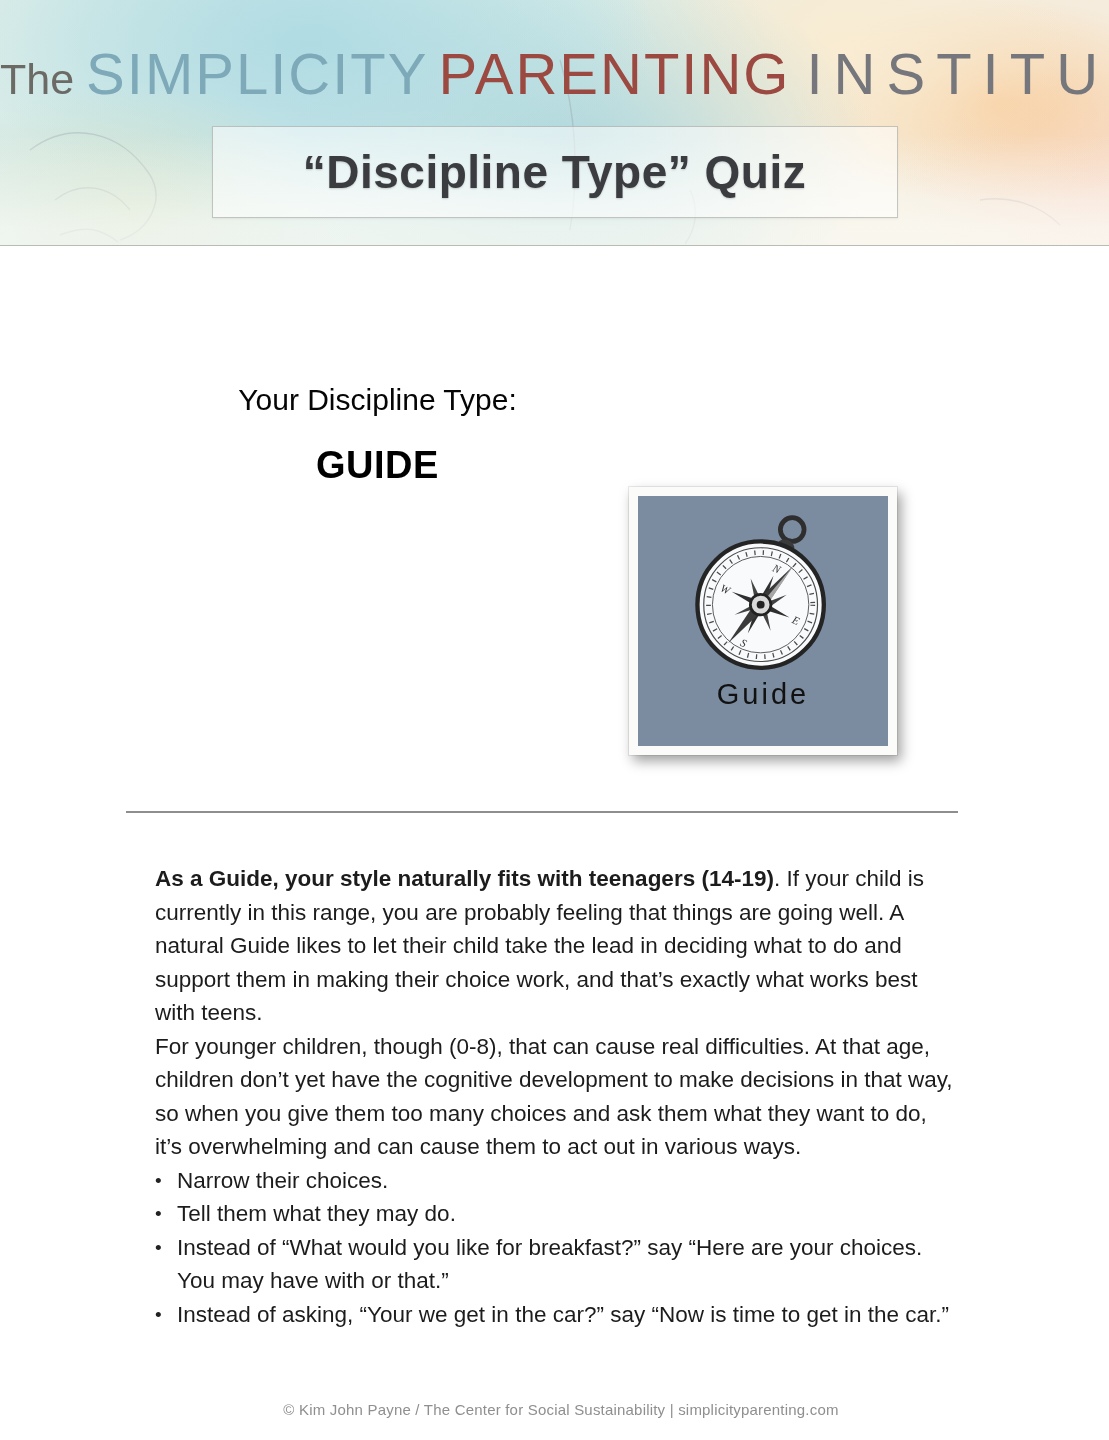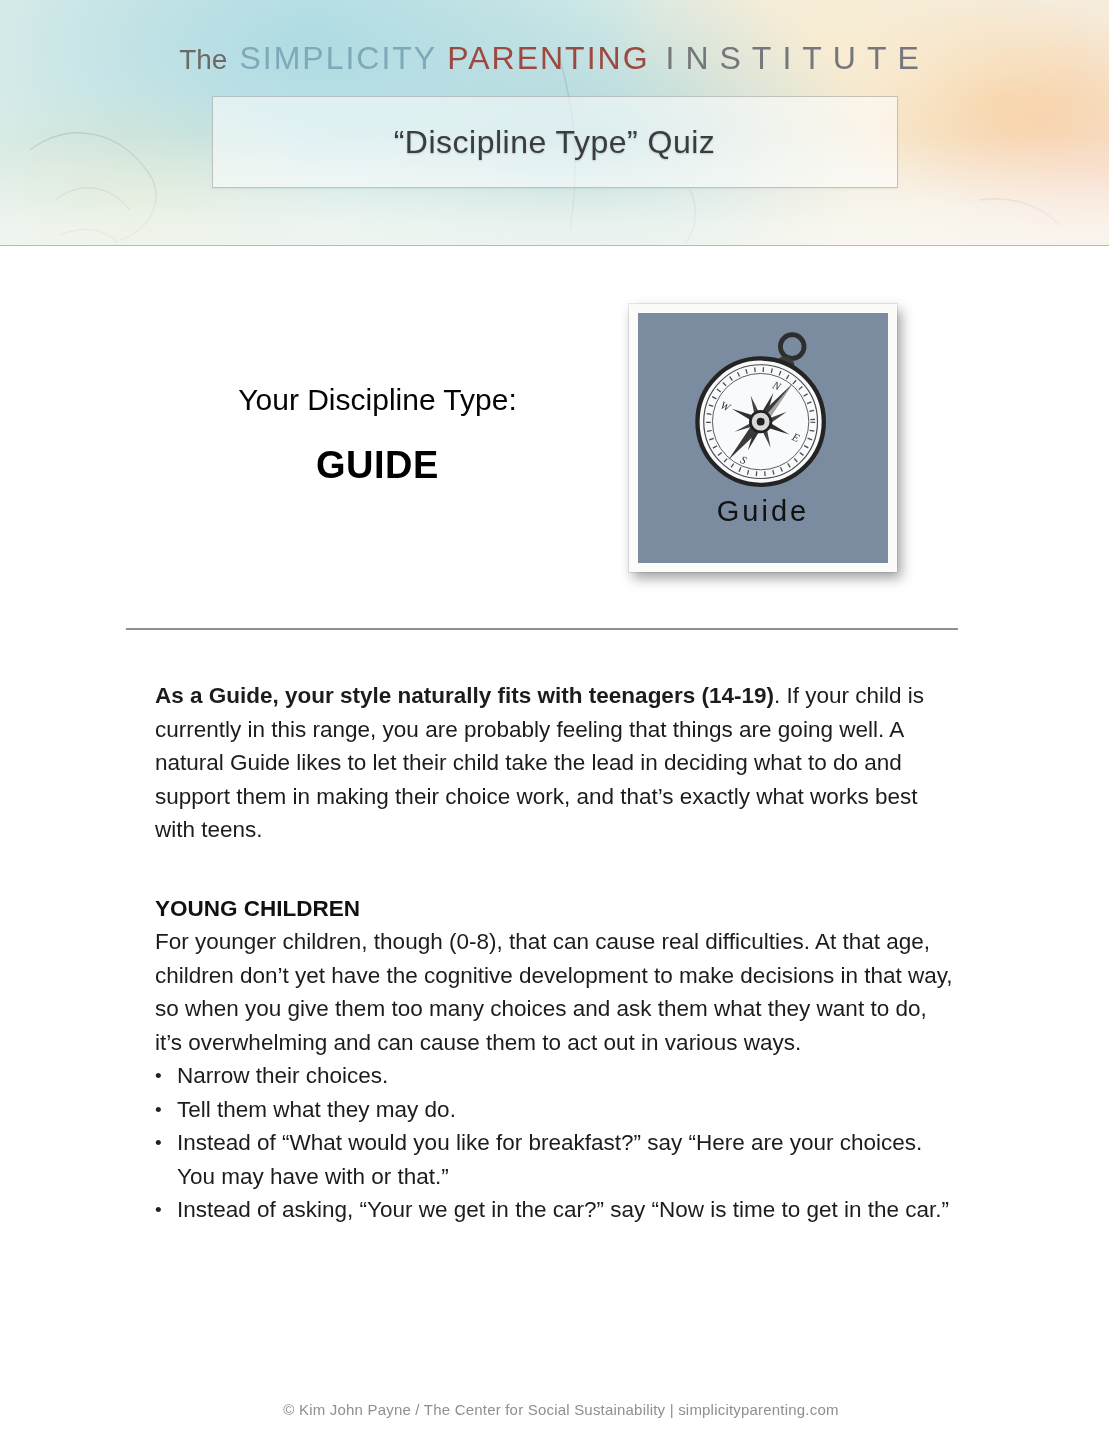--- a/index.html
+++ b/index.html
@@ -34,48 +34,49 @@
   }
   .banner-sketch{position:absolute;left:0;top:0;pointer-events:none;}
 
   .logo-line{
     position:relative;z-index:2;
     padding-top:40px;
     text-align:center;
     white-space:nowrap;
   }
   .logo-the{
-    font-size:28px;color:#6b6a65;letter-spacing:0px;
+    font-size:43px;color:#6b6a65;letter-spacing:0px;
     vertical-align:baseline;margin-right:12px;
   }
-  .logo-word{font-size:32px;vertical-align:baseline;}
+  .logo-word{font-size:58px;vertical-align:baseline;}
   .logo-simplicity{color:#7ea9b9;letter-spacing:2px;margin-right:10px;}
   .logo-parenting{color:#9c4a41;letter-spacing:2px;margin-right:16px;}
   .logo-institute{color:#76777c;letter-spacing:11px;}
 
   .quiz-title-box{
     position:relative;z-index:2;
     width:684px;height:90px;
     margin:19px auto 0 auto;
     background:rgba(255,255,255,0.55);
     border:1px solid rgba(150,152,148,0.55);
     box-shadow:0 1px 2px rgba(0,0,0,0.06);
     text-align:center;
   }
   .quiz-title-text{
     line-height:90px;
-    font-size:32px;font-weight:400;letter-spacing:0.5px;
+    font-size:46px;font-weight:700;letter-spacing:0.5px;
     color:#3b3c40;
     text-shadow:0 1px 2px rgba(0,0,0,0.18);
   }
 
   
   .type-row{
     display:flex;
     margin:58px 155px 0 155px; 
+    flex-direction:column;
   }
   .type-block{
     width:445px;
     padding-top:78px;
     text-align:center;
   }
   .type-label{font-size:30px;color:#050505;line-height:36px;}
   .type-value{font-size:38px;font-weight:700;color:#000;margin-top:26px;letter-spacing:0.5px;}
 
   .compass-card{
@@ -201,21 +202,20 @@
       </svg>
       <div class="card-caption">Guide</div>
     </div>
   </section>
 
   <hr class="divider">
 
   <main class="content">
     <p class="p-lead"><b>As a Guide, your style naturally fits with teenagers (14-19)</b><span>. If your child is currently in this range, you are probably feeling that things are going well. A natural Guide likes to let their child take the lead in deciding what to do and support them in making their choice work, and that’s exactly what works best with teens.</span></p>
 
-    <div class="section-heading">YOUNG CHILDREN</div>
     <p class="p-mid">For younger children, though (0-8), that can cause real difficulties. At that age, children don’t yet have the cognitive development to make decisions in that way, so when you give them too many choices and ask them what they want to do, it’s overwhelming and can cause them to act out in various ways.</p>
 
 
     <ul class="bullet-list">
       <li>
         <span class="bullet-marker">•</span>
         <span class="bullet-text">Narrow their choices.</span>
       </li>
       <li>
         <span class="bullet-marker">•</span>

